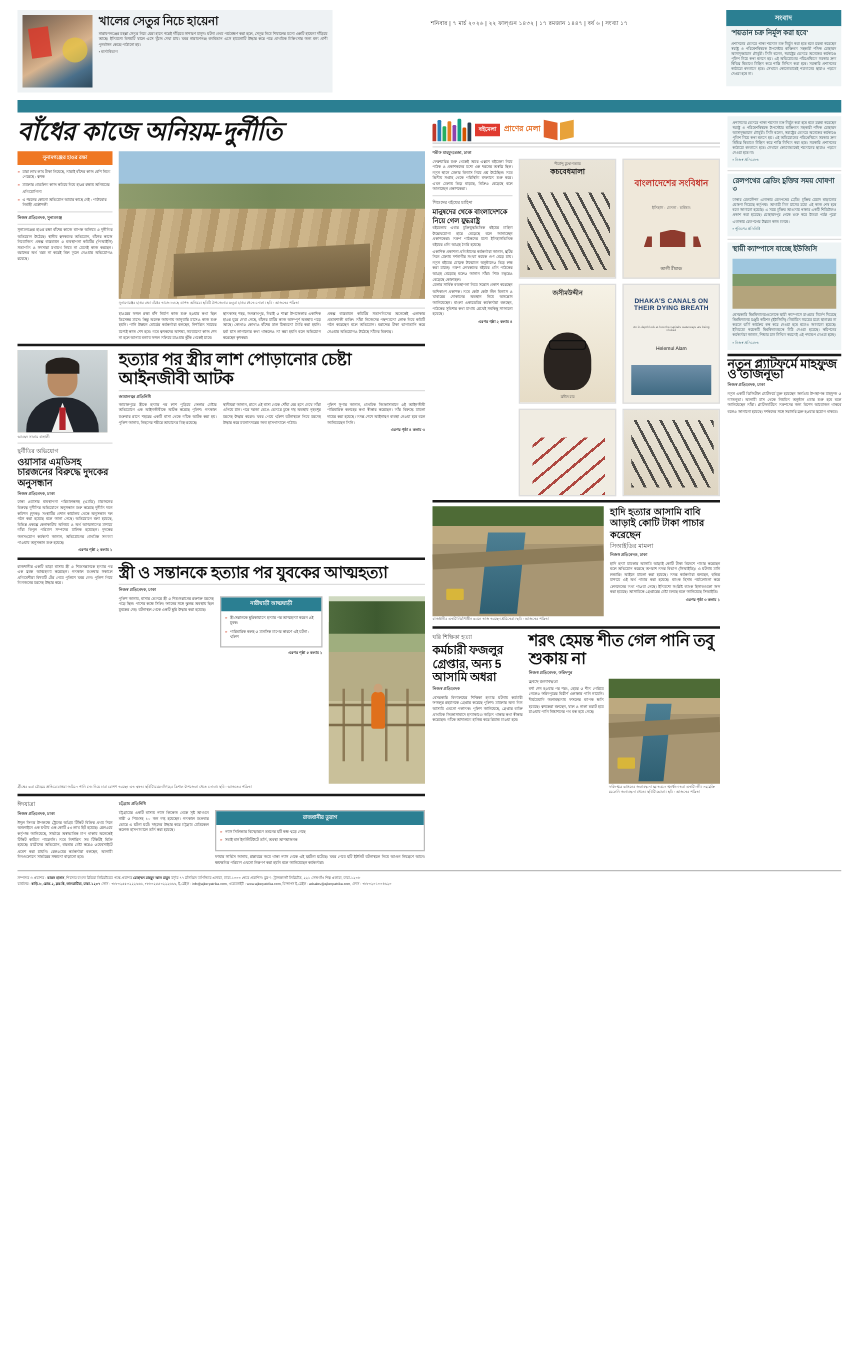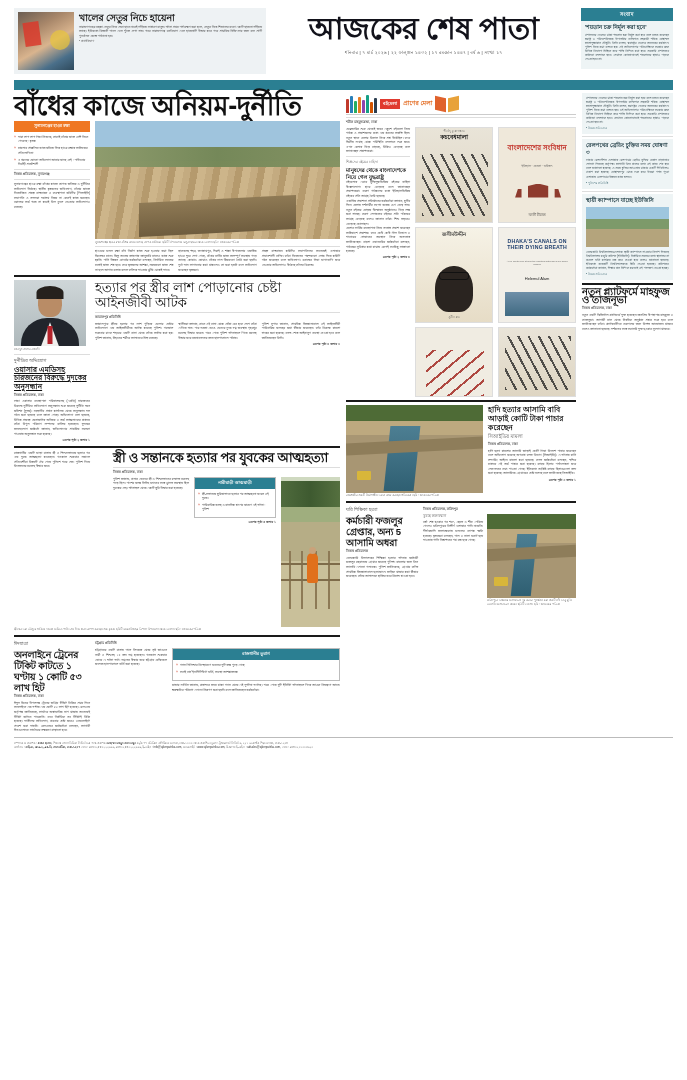--- a/index.html
+++ b/index.html
@@ -41,21 +41,21 @@
   
   .bluebar { height:10px; background:#2b7f92; margin:4px 0 3px 0; }
 
   
   .grid { display:flex; gap:6px; }
   .colA { width:330px; }
   .colB { width:230px; }
   .colC { width:92px; }
 
   
-  .lead-h { font-size:27px; font-weight:bold; line-height:22px; letter-spacing:-.4px; color:#111; margin:2px 0 4px 0; }
+  .lead-h { font-size:20px; font-weight:bold; line-height:22px; letter-spacing:-.4px; color:#111; margin:2px 0 4px 0;font-style:italic; }
 
   .badge-or { background:#ef7722; color:#fff; font-size:4px; font-weight:bold; text-align:center; padding:2px 0; }
   .bullets { font-size:3.05px; line-height:4.4px; color:#2b2b2b; }
   .bullets li { list-style:none; margin-bottom:2.5px; padding-left:4px; position:relative; }
   .bullets li::before { content:"»"; position:absolute; left:0; color:#d4452d; font-size:3.4px; }
 
   .lead-photo { width:100%; height:118px; position:relative; overflow:hidden;
     background:linear-gradient(#9fc4dd 0 22%,#b9ad8e 22% 34%,#c9b48c 34% 60%,#b39a72 60% 100%); }
   .lp-hill{position:absolute;left:0;top:26px;width:100%;height:22px;background:linear-gradient(90deg,#8a9a6a,#6d8453,#7e8f5e);opacity:.9;}
   .lp-dirt{position:absolute;left:0;bottom:0;width:100%;height:72px;background:repeating-linear-gradient(100deg,#c4ab80 0 7px,#b59a6d 7px 14px,#cdb58a 14px 22px);}
@@ -146,21 +146,20 @@
     <div class="teaser">
       <div class="teaser-img"></div>
       <div class="teaser-body">
         <div class="teaser-h">খালের সেতুর নিচে হায়েনা</div>
         <div class="teaser-p">নারায়ণগঞ্জের মহল্লা সেতুর নিচে ঘেরা হাতে ধরেই দাঁড়িয়ে সাধারণ মানুষ। ঘটনা প্রথম পর্যবেক্ষণ করা হলে, সেতুর নিচে শিয়ালের মতো একটি হায়েনা দাঁড়িয়ে আছে। ইতিমধ্যে বিষয়টি খালে এসে খুঁজে দেখা যায়। খবর নারায়ণগঞ্জ বনবিভাগ এসে হায়েনাটি উদ্ধার করে পরে প্রাথমিক চিকিৎসার জন্য বন্য প্রাণী পুনর্বাসন কেন্দ্রে পাঠানো হয়।</div>
         <div class="teaser-src">• বার্তাবিভাগ</div>
       </div>
     </div>
 
     <div class="masthead">
-      <div class="mast-title">আজকের শেষ পাতা</div>
       <div class="mast-date">শনিবার | ৭ মার্চ ২০২৬ | ২২ ফাল্গুন ১৪৩২ | ১৭ রমজান ১৪৪৭ | বর্ষ ৬ | সংখ্যা ১৭</div>
     </div>
 
     <div style="width:92px;">
       <div class="sb-head">সংবাদ</div>
       <div class="sb-box" style="height:48px;overflow:hidden;">
         <div class="sb-h">'শয়তান চক্র নির্মূল করা হবে'</div>
         <div class="sb-p">প্রশাসনের ভেতরে থাকা শয়তান চক্র নির্মূল করা হবে বলে মন্তব্য করেছেন স্বরাষ্ট্র ও পরিবেশবিষয়ক উপদেষ্টার ব্যক্তিগত সহকারী শফিক মোহাম্মদ আসাদুজ্জামান চৌধুরী। তিনি বলেন, স্বরাষ্ট্রের ভেতরে অনেকের কর্মকাণ্ডে পুলিশ নিয়ে কথা বলতে হয়। এই অভিযোগের পরিপ্রেক্ষিতে সরকার দ্রুত বিভিন্ন বিভাগে চিহ্নিত করে শাস্তি নিশ্চিত করা হবে। সরকারি প্রশাসনের কাঠামো বদলাতে হবে। সেখানে কোনোভাবেই শয়তানের ছায়াও পড়তে দেওয়া হবে না।</div>
       </div>
     </div>
@@ -212,43 +211,43 @@
             <div class="pt-bg"></div>
               <div class="pt-suit"></div>
               <div class="pt-shirt"></div>
             <div class="pt-head"></div>
               <div class="pt-hair"></div>
               <div class="pt-tie"></div>
           </div>
           <div class="cap">আবদুস সালাম বাঙ্গালী</div>
           <div class="rule-thin"></div>
           <div class="kicker">দুর্নীতির অভিযোগ</div>
-          <div style="font-size:7.4px;font-weight:bold;line-height:8.6px;text-decoration:underline;">ওয়াসার এমডিসহ চারজনের বিরুদ্ধে দুদকের অনুসন্ধান</div>
+          <div style="font-size:7.4px;font-weight:bold;line-height:8.6px;">ওয়াসার এমডিসহ চারজনের বিরুদ্ধে দুদকের অনুসন্ধান</div>
           <div class="byline">নিজস্ব প্রতিবেদক, ঢাকা</div>
           <div class="body-txt">ঢাকা ওয়াসার ব্যবস্থাপনা পরিচালকসহ (এমডি) চারজনের বিরুদ্ধে দুর্নীতির অভিযোগে অনুসন্ধান শুরু করেছে দুর্নীতি দমন কমিশন (দুদক)। সংস্থাটির প্রধান কার্যালয় থেকে অনুসন্ধান দল গঠন করা হয়েছে বলে জানা গেছে। অভিযোগে বলা হয়েছে, বিভিন্ন প্রকল্পে কেনাকাটায় অনিয়ম ও অর্থ আত্মসাতের মাধ্যমে তাঁরা বিপুল পরিমাণ সম্পদের মালিক হয়েছেন। দুদকের জনসংযোগ কর্মকর্তা জানান, অভিযোগের প্রাথমিক সত্যতা পাওয়ায় অনুসন্ধান শুরু হয়েছে।</div>
           <div class="jump">এরপর পৃষ্ঠা ২ কলাম ১</div>
         </div>
 
         <div style="flex:1;">
-          <div style="font-size:13.5px;font-weight:normal;line-height:15px;letter-spacing:-.3px;">হত্যার পর স্ত্রীর লাশ পোড়ানোর চেষ্টা আইনজীবী আটক</div>
+          <div style="font-size:13.5px;font-weight:bold;line-height:15px;letter-spacing:-.3px;">হত্যার পর স্ত্রীর লাশ পোড়ানোর চেষ্টা আইনজীবী আটক</div>
           <div class="rule-thin"></div>
           <div class="byline">জামালপুর প্রতিনিধি</div>
           <div class="sub3">
             <div class="body-txt">জামালপুরে স্ত্রীকে হত্যার পর লাশ পুড়িয়ে ফেলার চেষ্টার অভিযোগে এক আইনজীবীকে আটক করেছে পুলিশ। গতকাল শুক্রবার রাতে শহরের একটি বাসা থেকে তাঁকে আটক করা হয়। পুলিশ জানায়, নিহতের শরীরে আঘাতের চিহ্ন রয়েছে।</div>
             <div class="body-txt">স্থানীয়রা জানান, রাতে ওই বাসা থেকে ধোঁয়া বের হতে দেখে তাঁরা এগিয়ে যান। পরে দরজা ভেঙে ভেতরে ঢুকে দগ্ধ অবস্থায় গৃহবধূর মরদেহ উদ্ধার করেন। খবর পেয়ে পুলিশ ঘটনাস্থলে গিয়ে মরদেহ উদ্ধার করে ময়নাতদন্তের জন্য হাসপাতালে পাঠায়।</div>
             <div class="body-txt">পুলিশ সুপার জানান, প্রাথমিক জিজ্ঞাসাবাদে ওই আইনজীবী পারিবারিক কলহের কথা স্বীকার করেছেন। তাঁর বিরুদ্ধে মামলা দায়ের করা হয়েছে। তদন্ত শেষে আইনানুগ ব্যবস্থা নেওয়া হবে বলে জানিয়েছেন তিনি।</div>
           </div>
           <div class="jump">এরপর পৃষ্ঠা ৪ কলাম ৩</div>
         </div>
       </div>
 
       <div class="rule-d"></div>
 
       <div>
-        <div style="display:flex;gap:23px;">
+        <div style="display:flex;gap:5px;">
           <div style="width:76px;">
             <div class="body-txt">রাজধানীর একটি ভাড়া বাসায় স্ত্রী ও শিশুসন্তানকে হত্যার পর এক যুবক আত্মহত্যা করেছেন। গতকাল শুক্রবার সকালে প্রতিবেশীরা বিষয়টি টের পেয়ে পুলিশে খবর দেন। পুলিশ গিয়ে তিনজনের মরদেহ উদ্ধার করে।</div>
           </div>
           <div style="flex:1;">
             <div style="font-size:13px;font-weight:bold;line-height:14.5px;letter-spacing:-.3px;">স্ত্রী ও সন্তানকে হত্যার পর যুবকের আত্মহত্যা</div>
             <div class="rule-thin"></div>
             <div class="byline">নিজস্ব প্রতিবেদক, ঢাকা</div>
             <div style="display:flex;gap:5px;">
               <div style="width:76px;">
                 <div class="body-txt">পুলিশ জানায়, বাসার ভেতরে স্ত্রী ও শিশুসন্তানের রক্তাক্ত মরদেহ পড়ে ছিল। পাশের কক্ষে সিলিং ফ্যানের সঙ্গে ঝুলন্ত অবস্থায় ছিল যুবকের দেহ। ঘটনাস্থল থেকে একটি ছুরি উদ্ধার করা হয়েছে।</div>
@@ -281,21 +280,20 @@
           </div>
         </div>
         <div class="cap">গ্রীষ্মের ভরা মৌসুমে শুকিয়ে যাওয়া জমিতে পানি সেচ দিয়ে চারা রোপণ করছেন এক কৃষক। ছবিটি ময়মনসিংহের ত্রিশাল উপজেলা থেকে তোলা। ছবি : আজকের পত্রিকা</div>
       </div>
 
       <div class="rule-d"></div>
 
       <div style="display:flex;gap:5px;">
         <div style="width:76px;">
           <div class="kicker">ঈদযাত্রা</div>
-          <div class="bh">অনলাইনে ট্রেনের টিকিট কাটতে ১ ঘণ্টায় ১ কোটি ৫৩ লাখ হিট</div>
           <div class="byline">নিজস্ব প্রতিবেদক, ঢাকা</div>
           <div class="body-txt">ঈদুল ফিতর উপলক্ষে ট্রেনের অগ্রিম টিকিট বিক্রির প্রথম দিনে অনলাইনে এক ঘণ্টায় এক কোটি ৫৩ লাখ হিট হয়েছে। রেলওয়ে কর্তৃপক্ষ জানিয়েছে, সার্ভারে অস্বাভাবিক চাপ থাকায় অনেকেই টিকিট কাটতে পারেননি। তবে নির্ধারিত সব টিকিটই বিক্রি হয়েছে। যাত্রীদের অভিযোগ, বারবার চেষ্টা করেও ওয়েবসাইটে প্রবেশ করা যায়নি। রেলওয়ের কর্মকর্তারা বলছেন, আগামী দিনগুলোতে সার্ভারের সক্ষমতা বাড়ানো হবে।</div>
         </div>
         <div style="flex:1;">
           <div class="byline">চট্টগ্রাম প্রতিনিধি</div>
           <div style="display:flex;gap:5px;margin-top:2px;">
             <div style="width:72px;">
               <div class="body-txt">চট্টগ্রামের একটি বাসায় গ্যাস লিকেজ থেকে সৃষ্ট আগুনে নারী ও শিশুসহ ১০ জন দগ্ধ হয়েছেন। গতকাল শুক্রবার ভোরে এ ঘটনা ঘটে। দগ্ধদের উদ্ধার করে চট্টগ্রাম মেডিকেল কলেজ হাসপাতালে ভর্তি করা হয়েছে।</div>
             </div>
             <div style="flex:1;">
@@ -407,20 +405,21 @@
       <div class="rule-d"></div>
 
       <div style="display:flex;gap:5px;">
         <div style="width:72px;">
           <div class="kicker">ঘরি শিক্ষিকা হত্যা</div>
           <div class="bh">কর্মচারী ফজলুর গ্রেপ্তার, অন্য 5 আসামি অধরা</div>
           <div class="byline">নিজস্ব প্রতিবেদক</div>
           <div class="body-txt">বেসরকারি বিদ্যালয়ের শিক্ষিকা হত্যার ঘটনায় কর্মচারী ফজলুর রহমানকে গ্রেপ্তার করেছে পুলিশ। মামলার অন্য তিন আসামি এখনো পলাতক। পুলিশ জানিয়েছে, গ্রেপ্তার ব্যক্তি প্রাথমিক জিজ্ঞাসাবাদে হত্যাকাণ্ডে জড়িত থাকার কথা স্বীকার করেছেন। তাঁকে আদালতে হাজির করে রিমান্ড চাওয়া হবে।</div>
         </div>
         <div style="flex:1;">
+          <div class="bh-lg">শরৎ হেমন্ত শীত গেল পানি তবু শুকায় না</div>
           <div class="byline">নিজস্ব প্রতিবেদক, ফরিদপুর</div>
           <div style="display:flex;gap:4px;">
             <div style="width:60px;">
               <div class="kicker" style="font-size:3.4px;">ডুবছে জলাবদ্ধতা</div>
               <div class="body-txt">বর্ষা শেষ হওয়ার পর শরৎ, হেমন্ত ও শীত পেরিয়ে গেলেও ফরিদপুরের বিস্তীর্ণ এলাকার পানি নামেনি। দীর্ঘমেয়াদি জলাবদ্ধতায় ফসলের ব্যাপক ক্ষতি হয়েছে। কৃষকেরা বলছেন, খাল ও নালা ভরাট হয়ে যাওয়ায় পানি নিষ্কাশনের পথ বন্ধ হয়ে গেছে।</div>
             </div>
             <div style="flex:1;">
               <div class="ph ph-canal" style="height:84px;">
                 <div class="w"></div>
                   <div class="d"></div>

